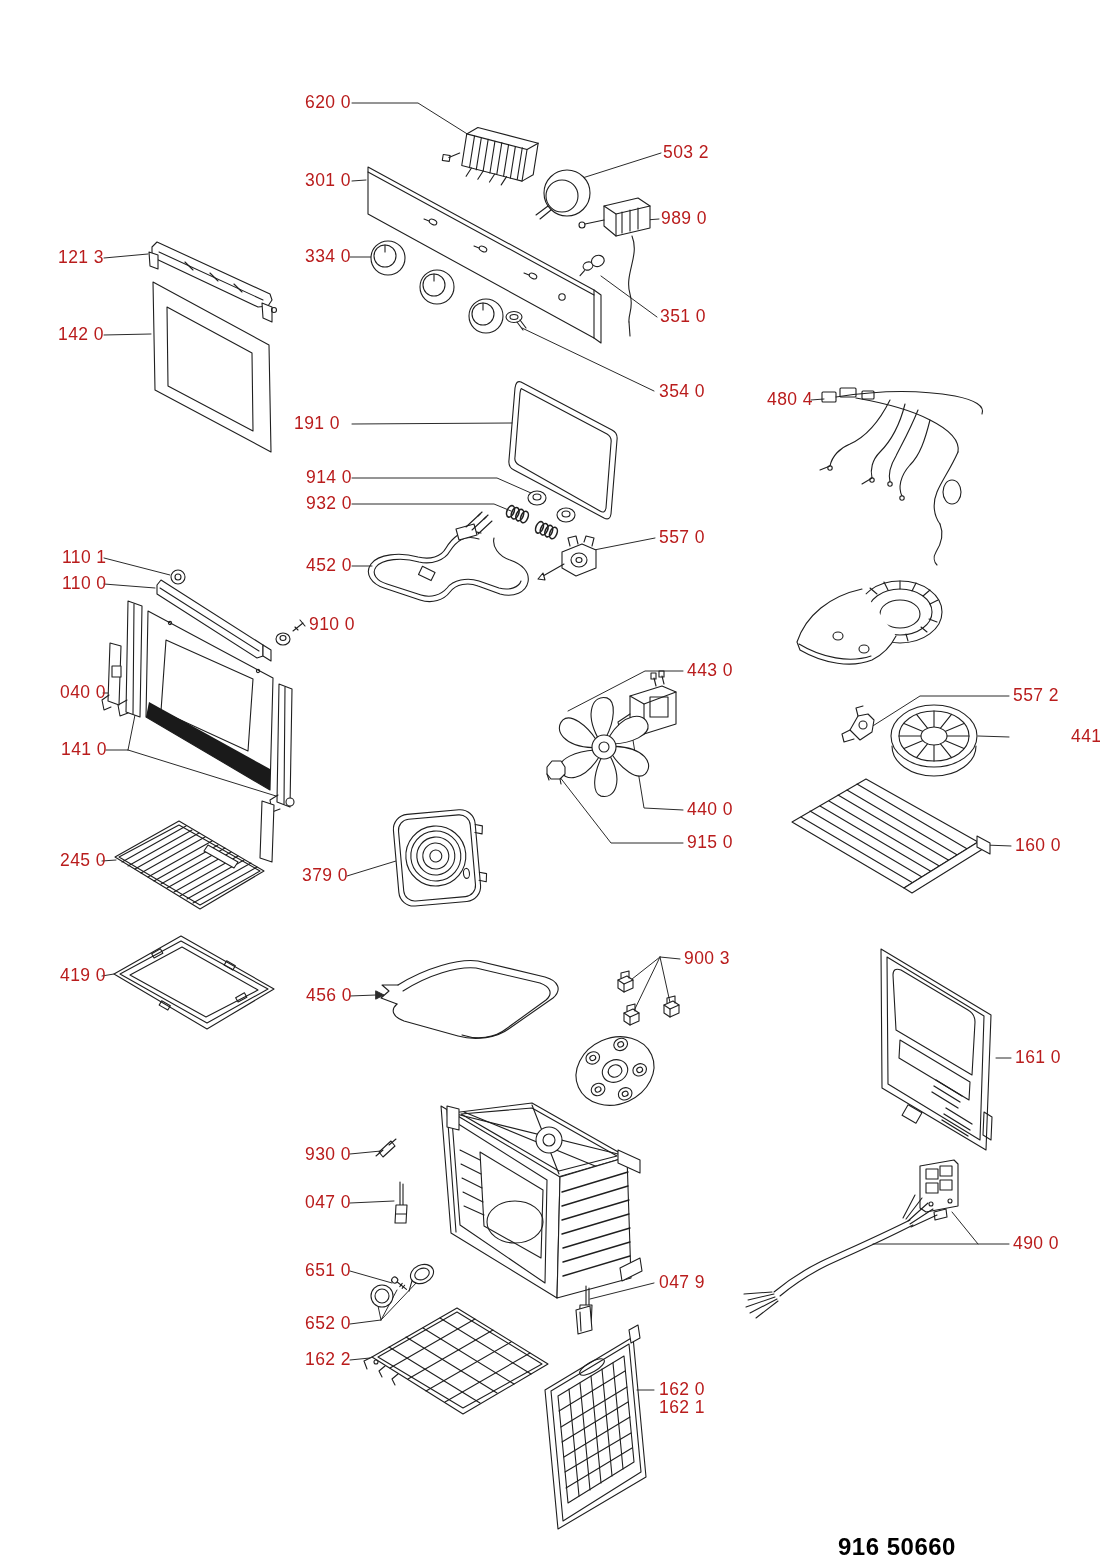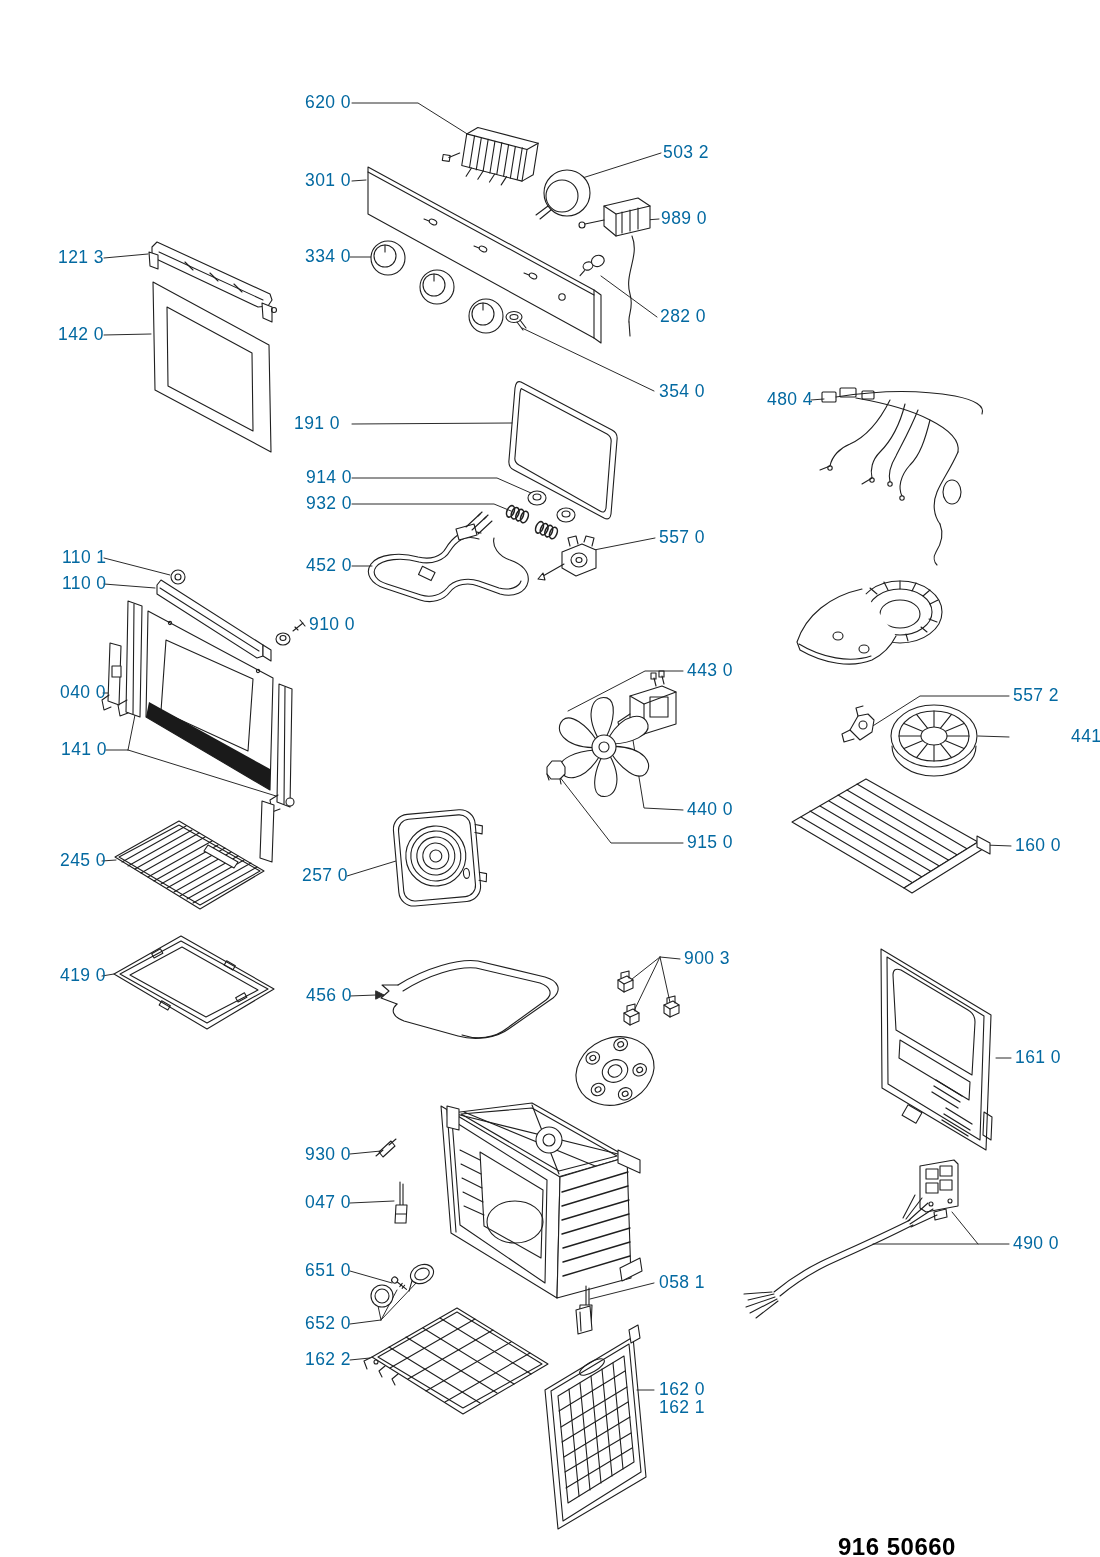--- a/index.html
+++ b/index.html
@@ -1,19 +1,19 @@
 <!DOCTYPE html>
 <html><head>
 <meta charset="utf-8">
 <style>
   html,body{margin:0;padding:0;background:#fff;}
   .canvas{position:relative;width:1100px;height:1557px;background:#ffffff;
           font-family:"Liberation Sans",sans-serif;overflow:hidden;}
   .art{position:absolute;left:0;top:0;}
-  .lbl{position:absolute;font-size:17.5px;line-height:19px;color:#0369a1;
+  .lbl{position:absolute;font-size:17.5px;line-height:19px;color:#b91c1c;
        white-space:nowrap;letter-spacing:.4px;}
   .code{position:absolute;font-size:24px;font-weight:bold;color:#000;letter-spacing:.5px;margin-top:38px;}
 </style>
 </head>
 <body>
 
 <div class="canvas">
 
 <svg class="art" width="1100" height="1557" viewBox="0 0 1100 1557" stroke="#1f1f1f" stroke-width="1.1" fill="none" stroke-linecap="round" stroke-linejoin="round">
 
@@ -595,52 +595,52 @@
     <line x1="580" y1="1312" x2="581" y2="1331"></line>
     <polygon points="629,1330 638,1325 640,1338 631,1343" fill="#fff"></polygon>
   </g>
 </svg>
 
 <div class="lbl" style="left:305px;top:93px">620 0</div>
 <div class="lbl" style="left:305px;top:171px">301 0</div>
 <div class="lbl" style="left:305px;top:247px">334 0</div>
 <div class="lbl" style="left:663px;top:143px">503 2</div>
 <div class="lbl" style="left:661px;top:209px">989 0</div>
-<div class="lbl" style="left:660px;top:307px">282 0</div>
+<div class="lbl" style="left:660px;top:307px">351 0</div>
 <div class="lbl" style="left:659px;top:382px">354 0</div>
 <div class="lbl" style="left:58px;top:248px">121 3</div>
 <div class="lbl" style="left:58px;top:325px">142 0</div>
 <div class="lbl" style="left:294px;top:414px">191 0</div>
 <div class="lbl" style="left:306px;top:468px">914 0</div>
 <div class="lbl" style="left:306px;top:494px">932 0</div>
 <div class="lbl" style="left:306px;top:556px">452 0</div>
 <div class="lbl" style="left:659px;top:528px">557 0</div>
 <div class="lbl" style="left:309px;top:615px">910 0</div>
 <div class="lbl" style="left:767px;top:390px">480 4</div>
 <div class="lbl" style="left:62px;top:548px">110 1</div>
 <div class="lbl" style="left:62px;top:574px">110 0</div>
 <div class="lbl" style="left:60px;top:683px">040 0</div>
 <div class="lbl" style="left:61px;top:740px">141 0</div>
 <div class="lbl" style="left:687px;top:661px">443 0</div>
 <div class="lbl" style="left:1013px;top:686px">557 2</div>
 <div class="lbl" style="left:1071px;top:727px">441 0</div>
 <div class="lbl" style="left:687px;top:800px">440 0</div>
 <div class="lbl" style="left:687px;top:833px">915 0</div>
 <div class="lbl" style="left:60px;top:851px">245 0</div>
-<div class="lbl" style="left:302px;top:866px">257 0</div>
+<div class="lbl" style="left:302px;top:866px">379 0</div>
 <div class="lbl" style="left:1015px;top:836px">160 0</div>
 <div class="lbl" style="left:60px;top:966px">419 0</div>
 <div class="lbl" style="left:306px;top:986px">456 0</div>
 <div class="lbl" style="left:684px;top:949px">900 3</div>
 <div class="lbl" style="left:1015px;top:1048px">161 0</div>
 <div class="lbl" style="left:305px;top:1145px">930 0</div>
 <div class="lbl" style="left:305px;top:1193px">047 0</div>
 <div class="lbl" style="left:305px;top:1261px">651 0</div>
 <div class="lbl" style="left:305px;top:1314px">652 0</div>
-<div class="lbl" style="left:659px;top:1273px">058 1</div>
+<div class="lbl" style="left:659px;top:1273px">047 9</div>
 <div class="lbl" style="left:1013px;top:1234px">490 0</div>
 <div class="lbl" style="left:305px;top:1350px">162 2</div>
 <div class="lbl" style="left:659px;top:1380px">162 0</div>
 <div class="lbl" style="left:659px;top:1398px">162 1</div>
 
 <div class="code" style="left:838px;top:1495px">916 50660</div>
 
 </div>
 
 </body></html>

